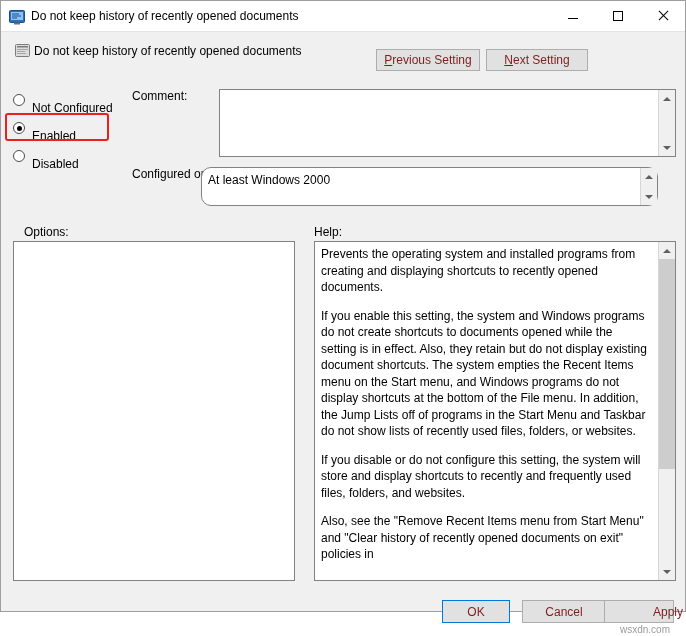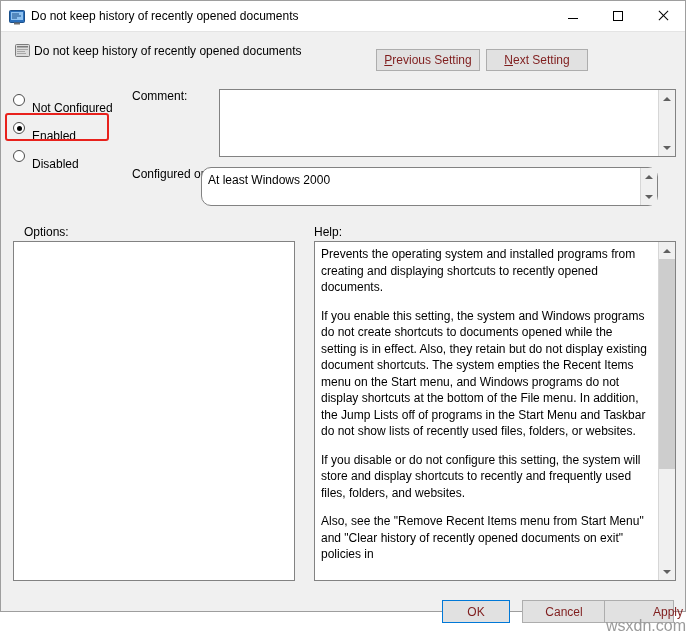--- a/index.html
+++ b/index.html
@@ -248,23 +248,23 @@
   }
   .btn-apply {
     position: absolute;
     left: 604px; top: 600px;
     width: 70px; height: 23px; padding-left: 48px;
   }
   .btn-ok { border: 1px solid #0078d7; }
 
   .watermark {
     position: absolute;
-    right: 0;
+    right: 16px;
     bottom: 1px;
-    font-size: 16px;
+    font-size: 10px;
     color: #9b9b9b;
   }
 </style>
 </head>
 <body>
 
 <div class="window">
 
   <div class="titlebar">
     <span class="title-icon">

